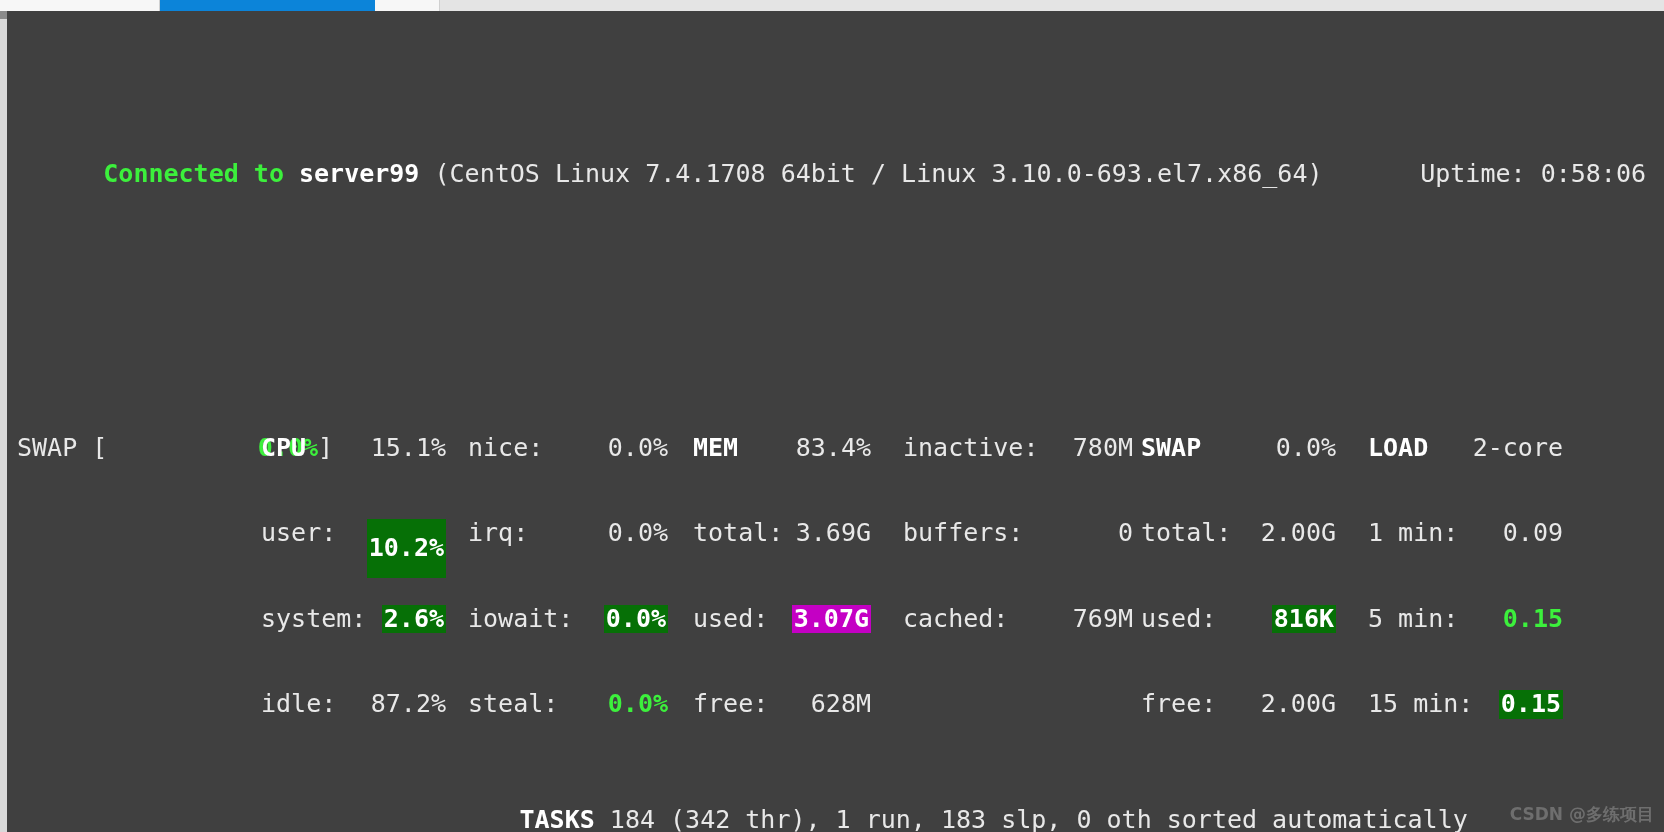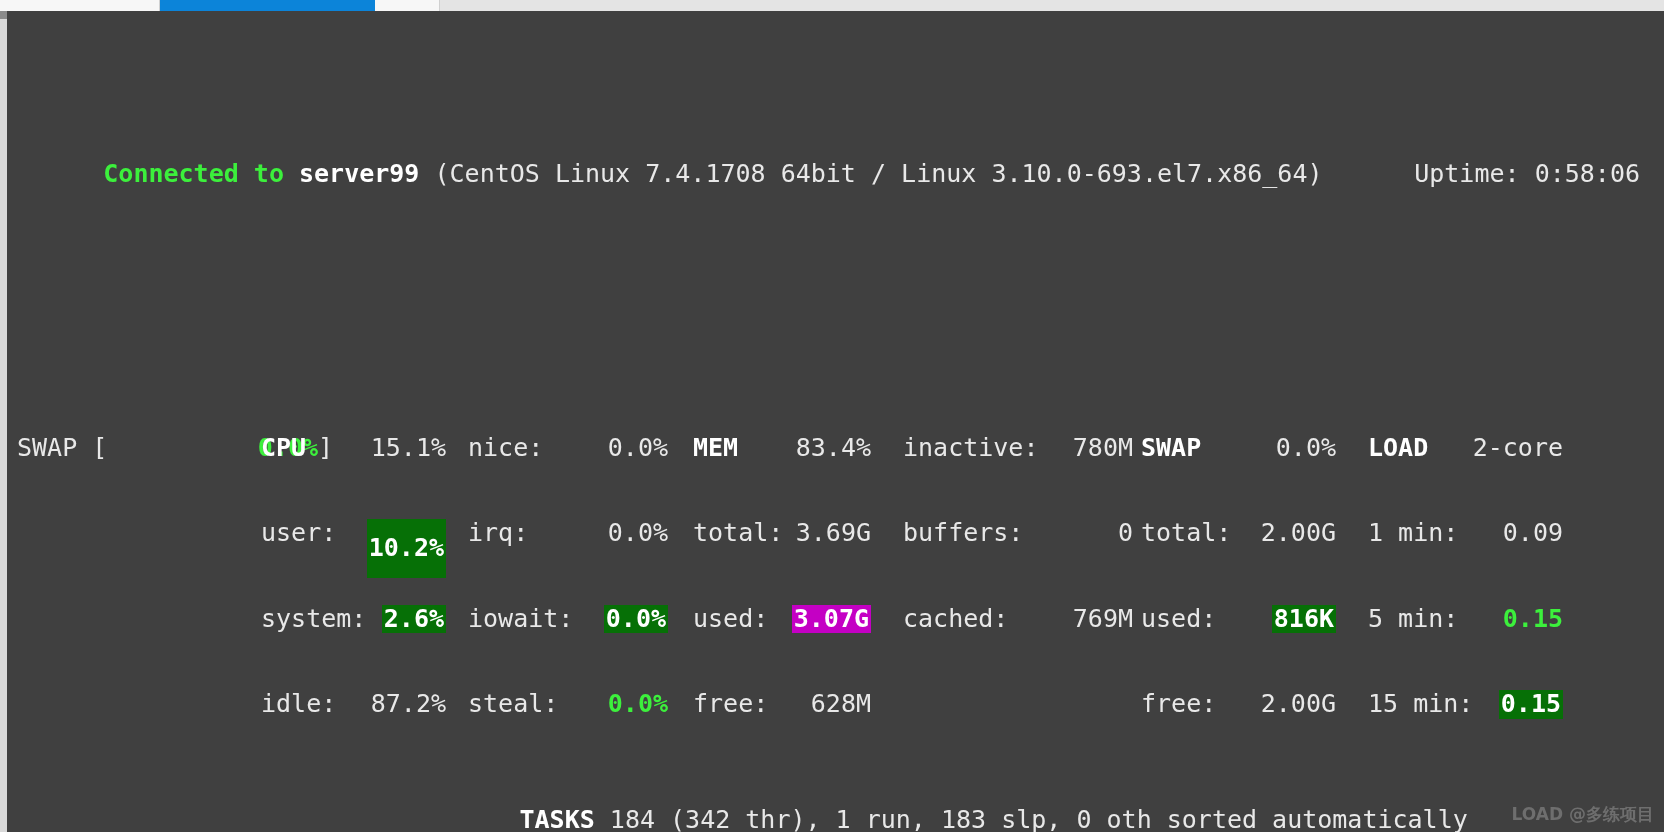--- a/index.html
+++ b/index.html
@@ -67,21 +67,21 @@
     <div class="chr-tab" style="width:65px"></div>
     <div style="flex:1;background:#e4e4e4"></div>
   </div>
   <div id="left-rail"></div>
   <div id="left-rail-dark"></div>
 
   <div id="term">
 
     
     <div class="row" style="position:relative;height:34px;">
-      <span class="gb">Connected to</span><span class="w"> </span><span class="b">server99</span><span class="w"> </span><span class="w">(CentOS Linux 7.4.1708 64bit / Linux 3.10.0-693.el7.x86_64)</span><span style="position:absolute;right:24px;top:0;">
+      <span class="gb">Connected to</span><span class="w"> </span><span class="b">server99</span><span class="w"> </span><span class="w">(CentOS Linux 7.4.1708 64bit / Linux 3.10.0-693.el7.x86_64)</span><span style="position:absolute;right:18px;top:0;">
         <span class="w">Uptime:</span><span class="w"> </span><span class="w">0:58:06</span>
       </span>
     </div>
 
     <div style="height:12px"></div>
 
     
     <div style="position:relative;height:120px;">
 
       
@@ -167,14 +167,14 @@
         
         
         
       </div>
     </div>
 
     
     
   </div>
 
-  <div id="watermark">LOAD @多练项目</div>
+  <div id="watermark">CSDN @多练项目</div>
 </div>
 
 </body></html>

